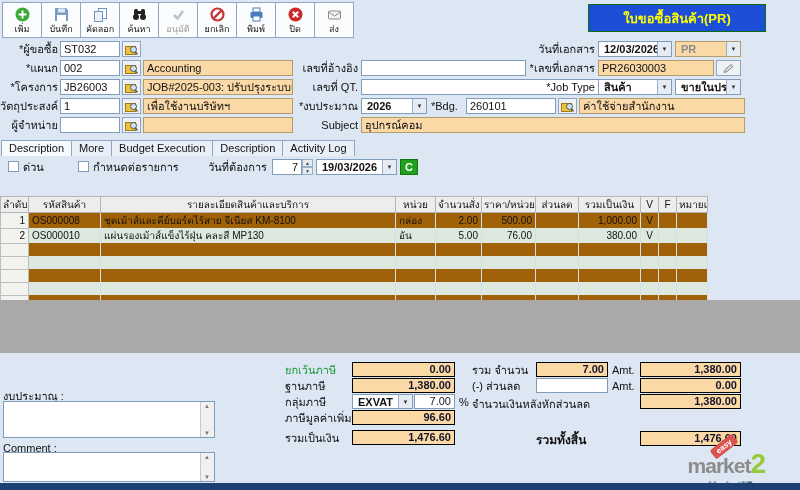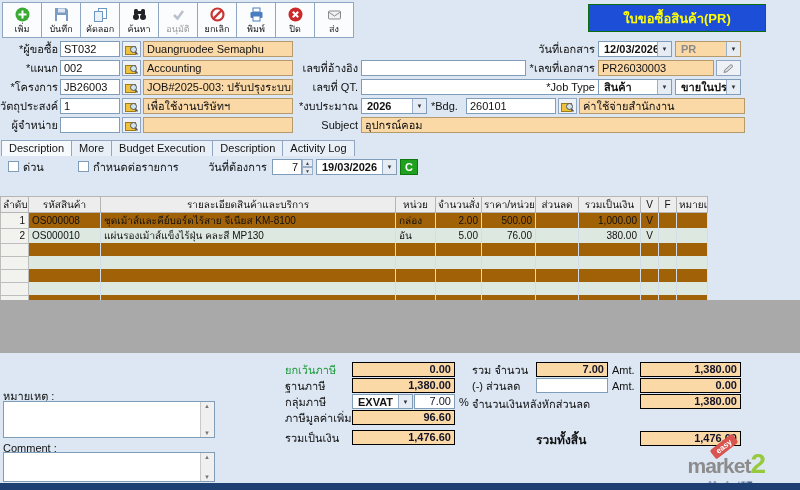--- a/index.html
+++ b/index.html
@@ -175,21 +175,20 @@
 
   <div class="lbl" style="left:0;top:41px;width:58px;">*ผู้ขอซื้อ</div>
   <div class="field" style="left:60px;top:41px;width:60px;">ST032</div>
   <div class="lookup" style="left:122px;top:41px;">
       <svg width="13" height="11">
         <rect x="0.5" y="2.5" width="10" height="8" fill="#f0c23c" stroke="#9c7c1a"></rect>
         <circle cx="8.5" cy="5.5" r="3" fill="#cfe3ef" stroke="#555"></circle>
         <path d="M10.5 8l2 2.5" stroke="#555" stroke-width="1.5"></path>
       </svg>
     </div>
-  <div class="field orange" style="left:143px;top:41px;width:150px;">Duangruodee Semaphu</div>
 
   <div class="lbl" style="left:0;top:60px;width:58px;">*แผนก</div>
   <div class="field" style="left:60px;top:60px;width:60px;">002</div>
   <div class="lookup" style="left:122px;top:60px;">
       <svg width="13" height="11">
         <rect x="0.5" y="2.5" width="10" height="8" fill="#f0c23c" stroke="#9c7c1a"></rect>
         <circle cx="8.5" cy="5.5" r="3" fill="#cfe3ef" stroke="#555"></circle>
         <path d="M10.5 8l2 2.5" stroke="#555" stroke-width="1.5"></path>
       </svg>
     </div>
@@ -470,21 +469,21 @@
   <div class="tfield wfield" style="left:536px;top:378px;width:72px;"></div>
   <div class="lbl lbl-l" style="left:612px;top:378px;width:28px;">Amt.</div>
   <div class="tfield" style="left:640px;top:378px;width:101px;">0.00</div>
 
   <div class="lbl lbl-l" style="left:472px;top:396px;width:165px;">จำนวนเงินหลังหักส่วนลด</div>
   <div class="tfield" style="left:640px;top:394px;width:101px;">1,380.00</div>
 
   <div class="lbl lbl-l bold" style="left:536px;top:432px;width:80px;font-size:12px;">รวมทั้งสิ้น</div>
   <div class="tfield" style="left:640px;top:431px;width:101px;">1,476.60</div>
 
-  <div class="lbl lbl-l" style="left:3px;top:388px;width:70px;">หมายเหตุ :</div>
+  <div class="lbl lbl-l" style="left:3px;top:388px;width:70px;">งบประมาณุ :</div>
   <div class="ta" style="left:3px;top:401px;width:212px;height:37px;">
     <div class="sb">
         <span class="up">▲</span>
         <span class="dn">▼</span>
       </div>
   </div>
   <div class="lbl lbl-l" style="left:3px;top:440px;width:80px;">Comment :</div>
   <div class="ta" style="left:3px;top:452px;width:212px;height:30px;">
     <div class="sb">
         <span class="up">▲</span>

